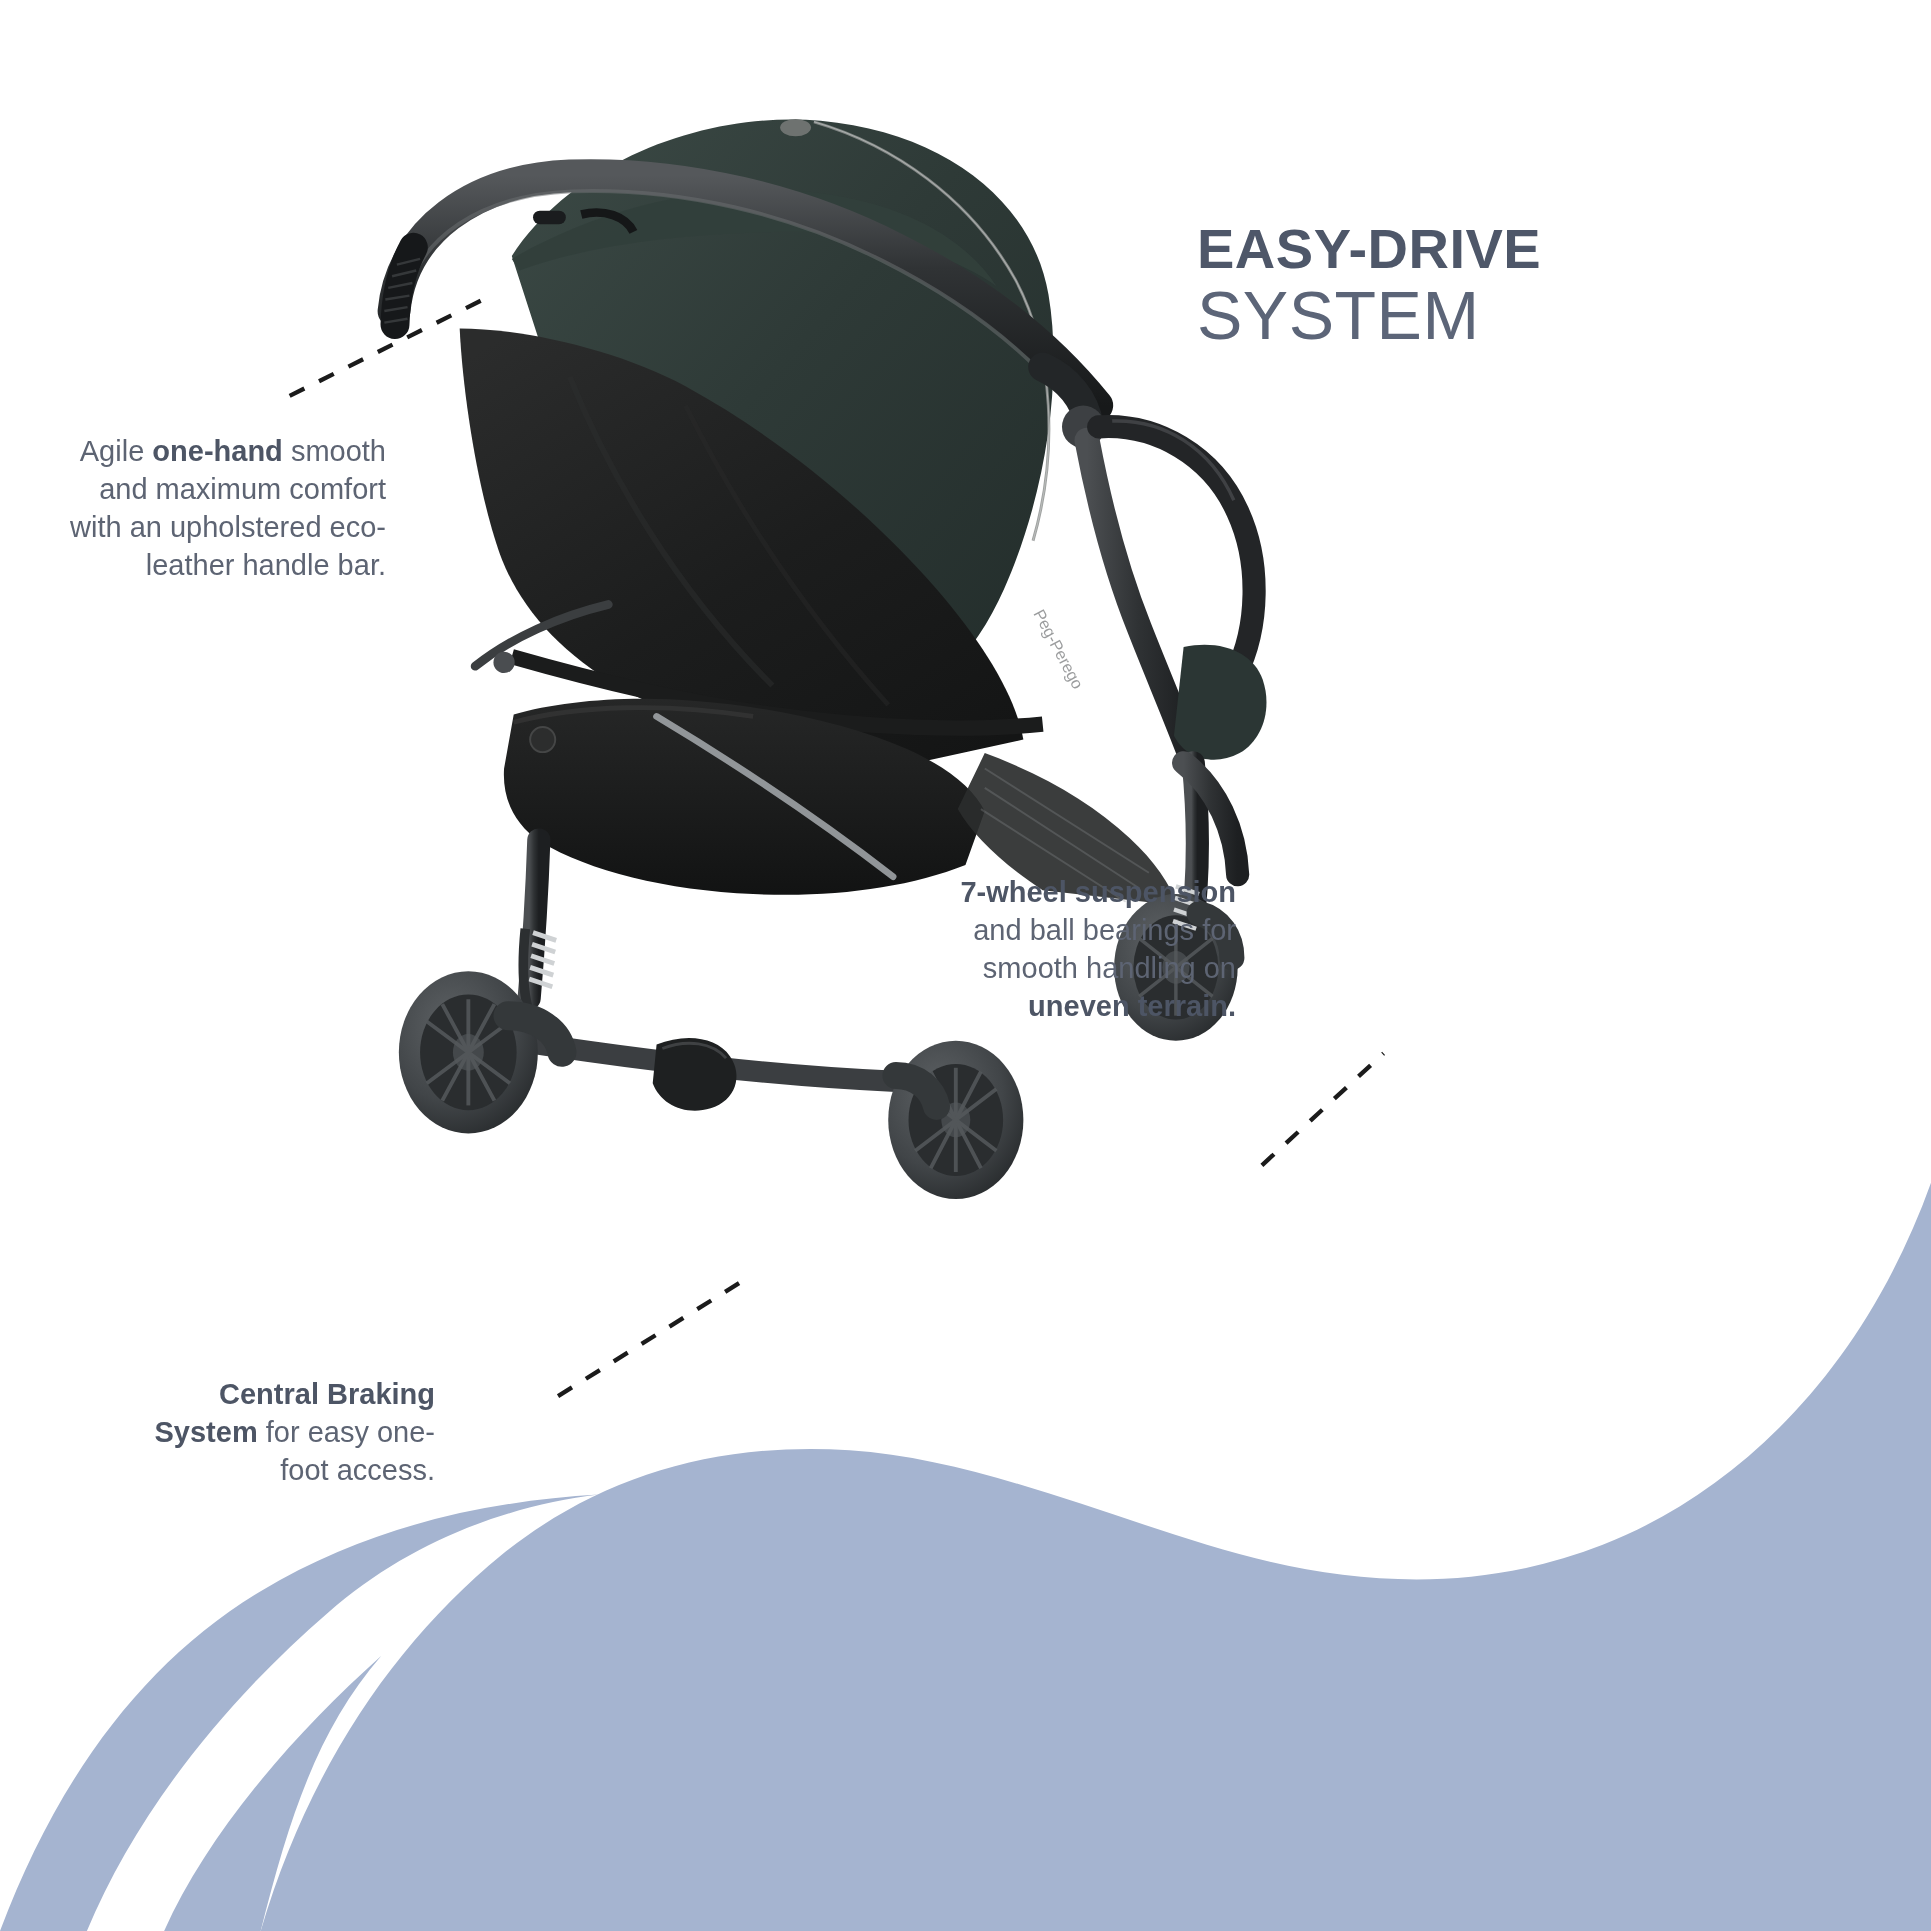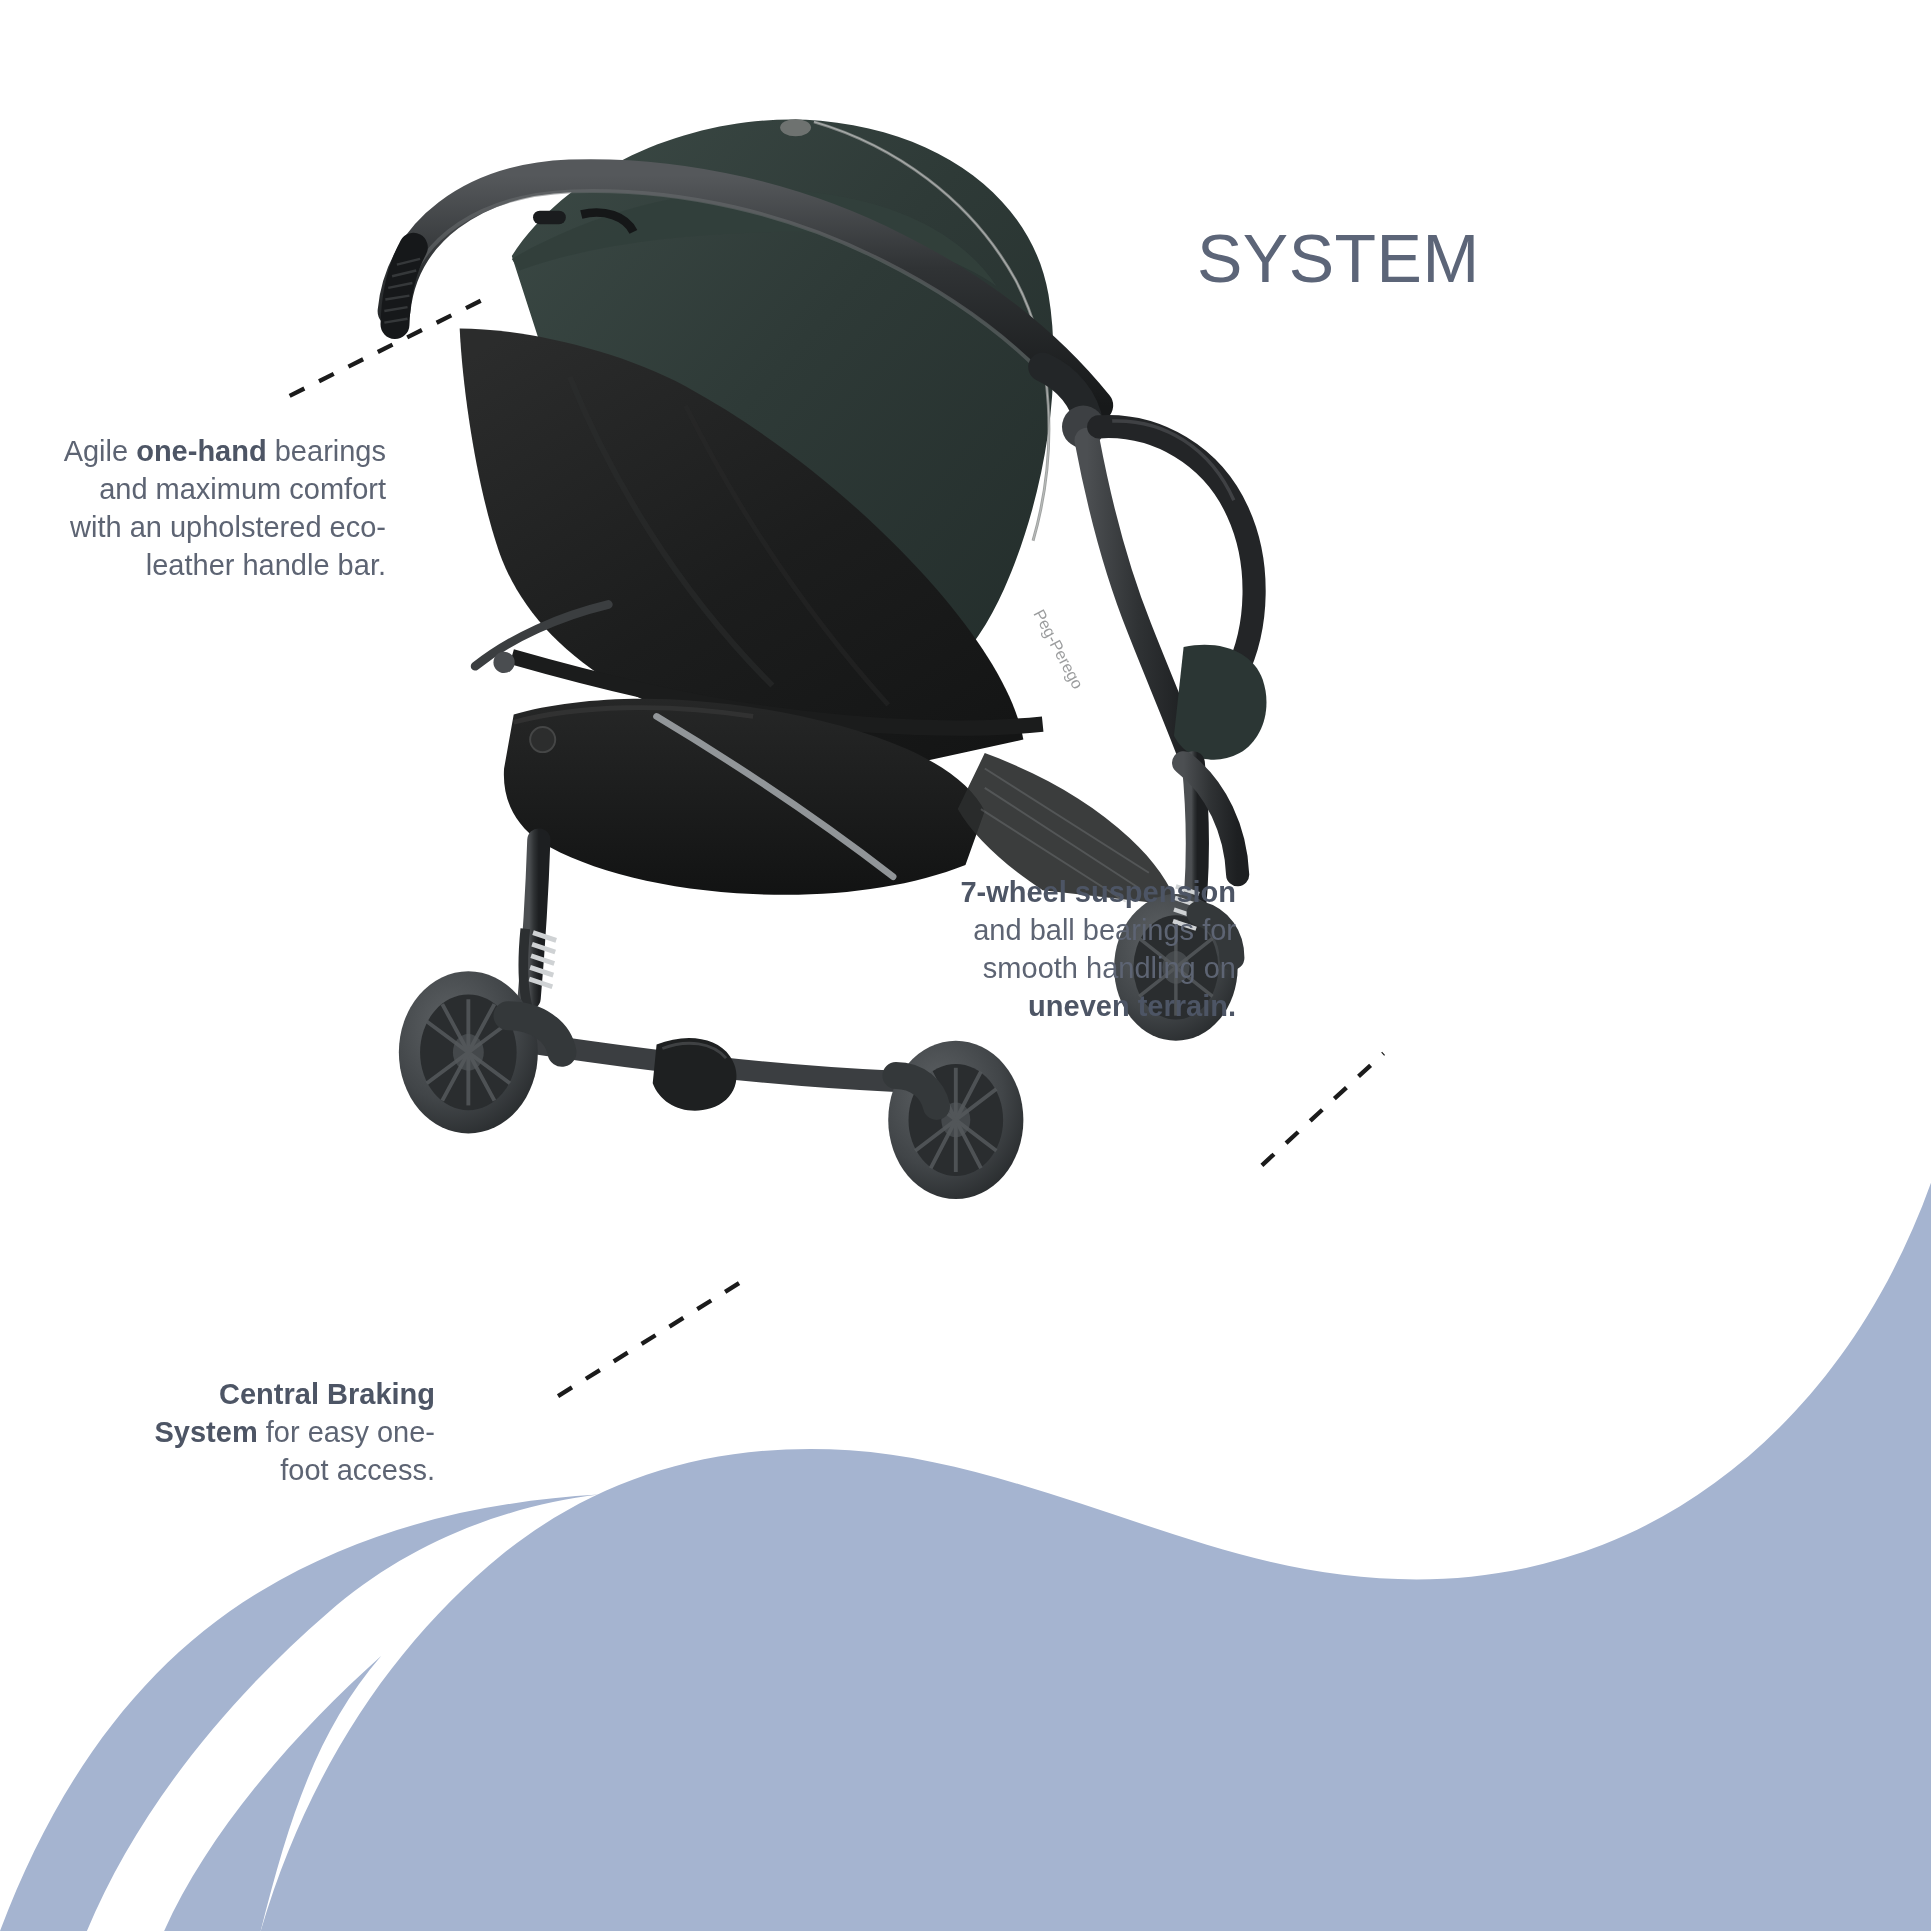--- a/index.html
+++ b/index.html
@@ -317,25 +317,26 @@
     </svg>
   </div>
 
   <svg class="leaders" viewBox="0 0 2000 2000">
     <line class="leader-line" x1="300" y1="410" x2="503" y2="309"></line>
     <line class="leader-line" x1="1307" y1="1207" x2="1433" y2="1091"></line>
     <line class="leader-line" x1="578" y1="1446" x2="775" y2="1323"></line>
   </svg>
 
   <div class="headline">
+    <div class="line1">EASY-DRIVE</div>
     <div class="line2">SYSTEM</div>
   </div>
 
   <div class="callout" id="callout-handlebar">
-    <span>Agile </span><b>one-hand</b><span> bearings and maximum comfort with an upholstered eco-leather handle bar.</span>
+    <span>Agile </span><b>one-hand</b><span> smooth and maximum comfort with an upholstered eco-leather handle bar.</span>
   </div>
 
   <div class="callout" id="callout-suspension">
     <b>7-wheel suspension</b><span> and ball bearings for smooth handling on </span><b>uneven terrain.</b>
   </div>
 
   <div class="callout" id="callout-brake">
     <b>Central Braking System</b><span> for easy one-foot access.</span>
   </div>
 

